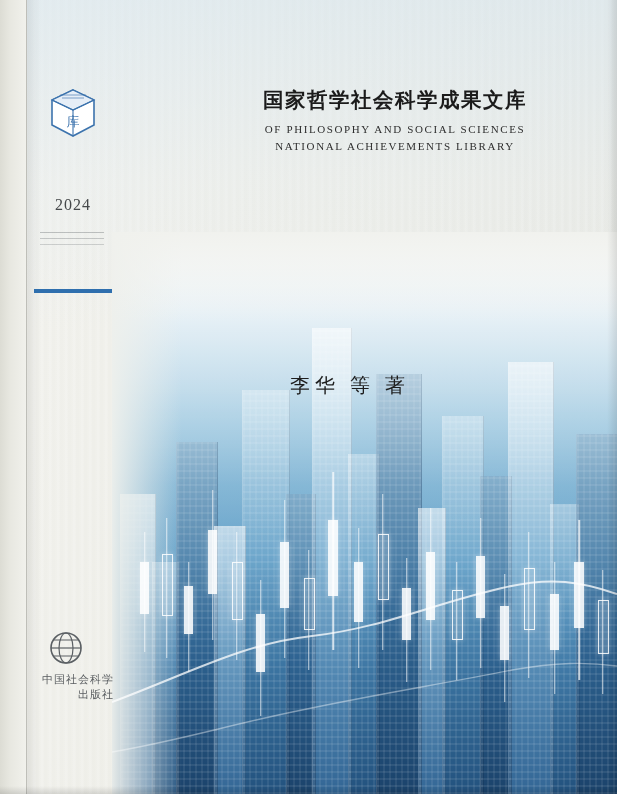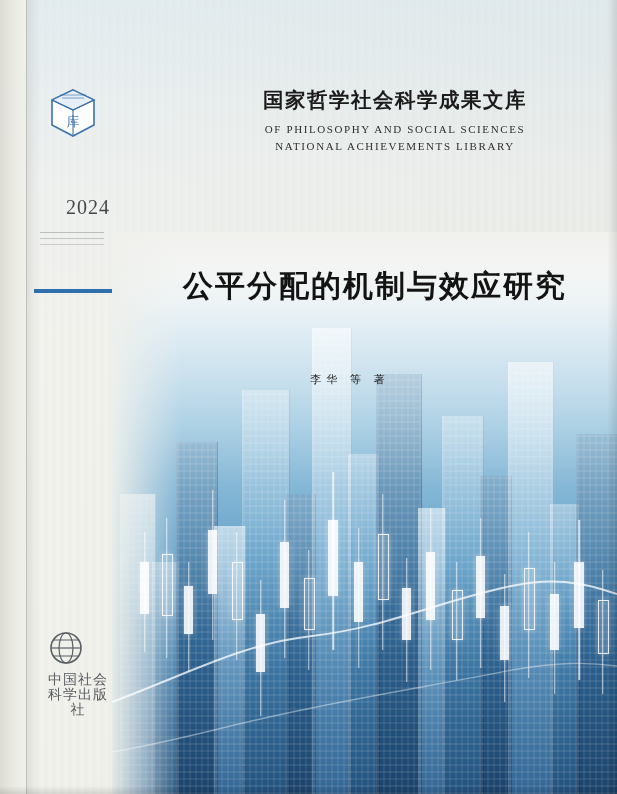--- a/index.html
+++ b/index.html
@@ -138,23 +138,23 @@
   }
   .emblem .cube {
     position: absolute; left: 6px; top: 4px;
     width: 46px; height: 50px;
   }
 
   .year {
     position: absolute;
     left: 36px; top: 196px;
     width: 74px;
-    text-align: right;
+    text-align: center;
     font-family: "Liberation Serif", serif;
-    font-size: 20px;
+    font-size: 16px;
     letter-spacing: 1px;
     color: #45484a;
   }
   .year-rule {
     position: absolute;
     left: 40px; top: 227px;
     width: 64px; height: 22px;
     background:
       linear-gradient(180deg, rgba(0,0,0,0) 0 5px, rgba(90,95,100,0.35) 5px 6px, rgba(0,0,0,0) 6px 11px,
                               rgba(90,95,100,0.30) 11px 12px, rgba(0,0,0,0) 12px 17px,
@@ -205,46 +205,46 @@
   }
   .title-line.l1 { left: 140px; top: 218px; font-size: 30px; }
   .title-line.l2 { left: 140px; top: 266px; font-size: 30px; }
 
   .author {
     position: absolute;
     left: 205px; top: 372px;
     width: 290px;
     text-align: center;
     font-family: "Liberation Serif", serif;
-    font-size: 11px;
+    font-size: 20px;
     letter-spacing: 5px;
     color: #1d1d1d;
   }
 
   
   .publisher {
     position: absolute;
     left: 40px; top: 630px;
     width: 86px;
     height: 140px;
   }
   .pub-mark {
     position: absolute; left: 8px; top: 0;
     width: 36px; height: 36px;
   }
   .pub-name {
     position: absolute;
     left: 2px; top: 42px;
     width: 72px;
     font-family: "Liberation Serif", serif;
-    font-size: 14px;
+    font-size: 11px;
     line-height: 15px;
     letter-spacing: 1px;
     color: #4c5054;
-    text-align: center;
+    text-align: right;
     opacity: .92;
   }
 
   .edge-shadow {
     position: absolute; right: 0; top: 0; width: 10px; height: 794px;
     background: linear-gradient(270deg, rgba(0,0,0,0.10), rgba(0,0,0,0));
     pointer-events: none;
   }
   .bottom-shadow {
     position: absolute; left: 0; bottom: 0; width: 617px; height: 8px;
@@ -419,21 +419,20 @@
   <div class="year">2024</div>
   <div class="year-rule"></div>
   <div class="blue-bar"></div>
 
   <div class="series-cn">国家哲学社会科学成果文库</div>
   <div class="series-en">
     <div>OF PHILOSOPHY AND SOCIAL SCIENCES</div>
     <div>NATIONAL ACHIEVEMENTS LIBRARY</div>
   </div>
 
-  <div class="title-line l2">公平分配的机制与效应研究</div>
 
   <div class="author">李华 等 著</div>
 
   <div class="publisher">
     <svg class="pub-mark" viewBox="0 0 36 36">
       <circle cx="18" cy="18" r="15" fill="none" stroke="#5a5f63" stroke-width="1.6"></circle>
       <ellipse cx="18" cy="18" rx="7" ry="15" fill="none" stroke="#5a5f63" stroke-width="1.2"></ellipse>
       <line x1="3" y1="18" x2="33" y2="18" stroke="#5a5f63" stroke-width="1.2"></line>
       <line x1="5.5" y1="10" x2="30.5" y2="10" stroke="#5a5f63" stroke-width="1"></line>
       <line x1="5.5" y1="26" x2="30.5" y2="26" stroke="#5a5f63" stroke-width="1"></line>

